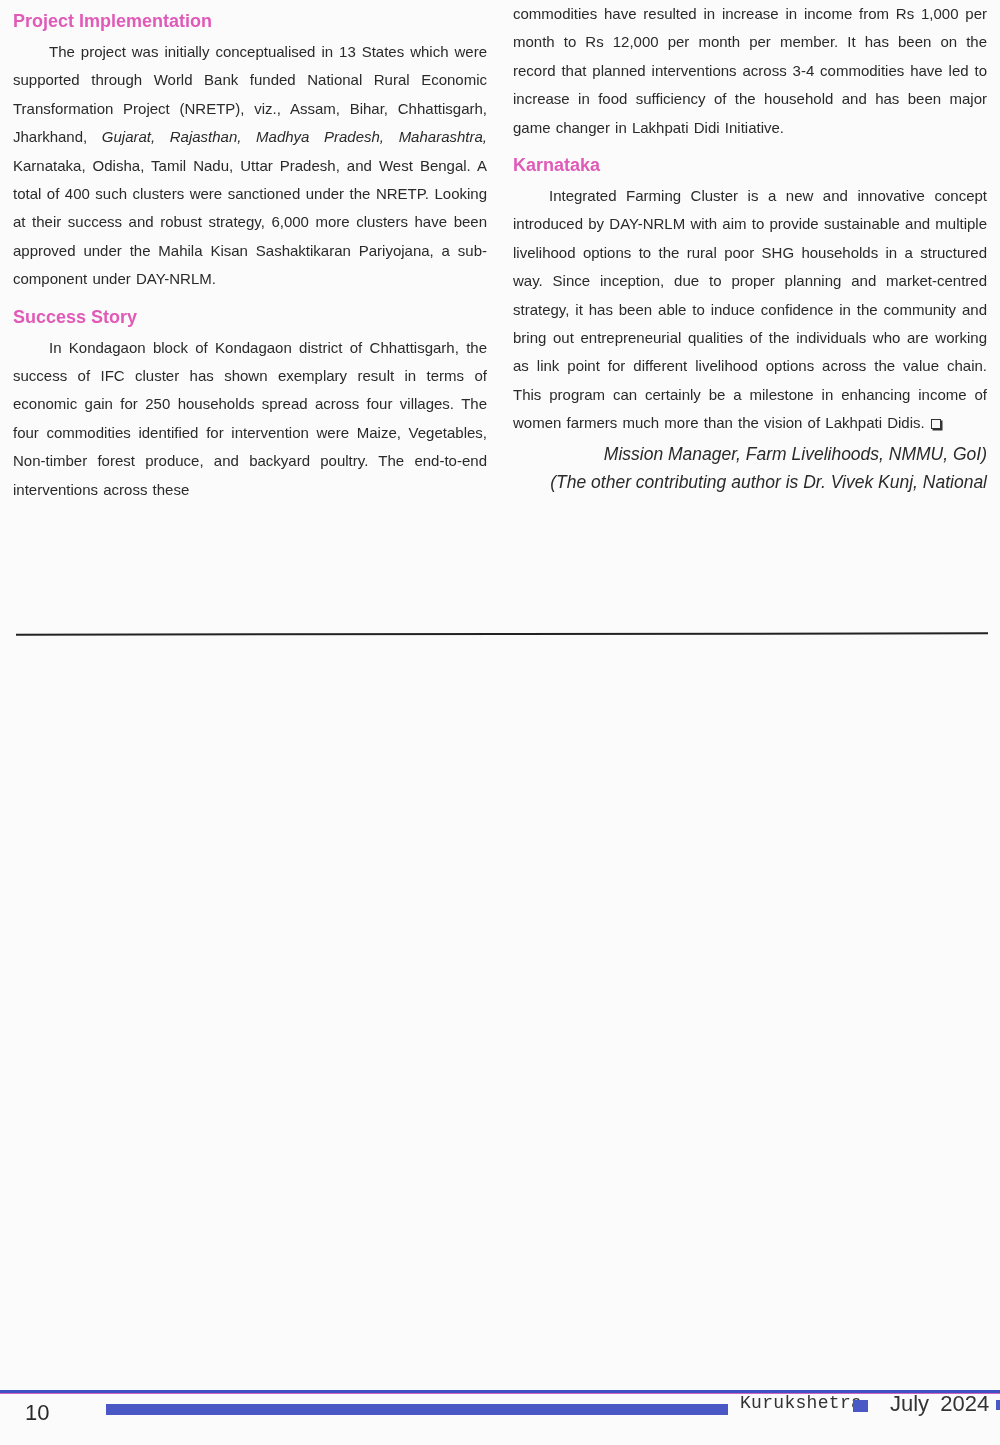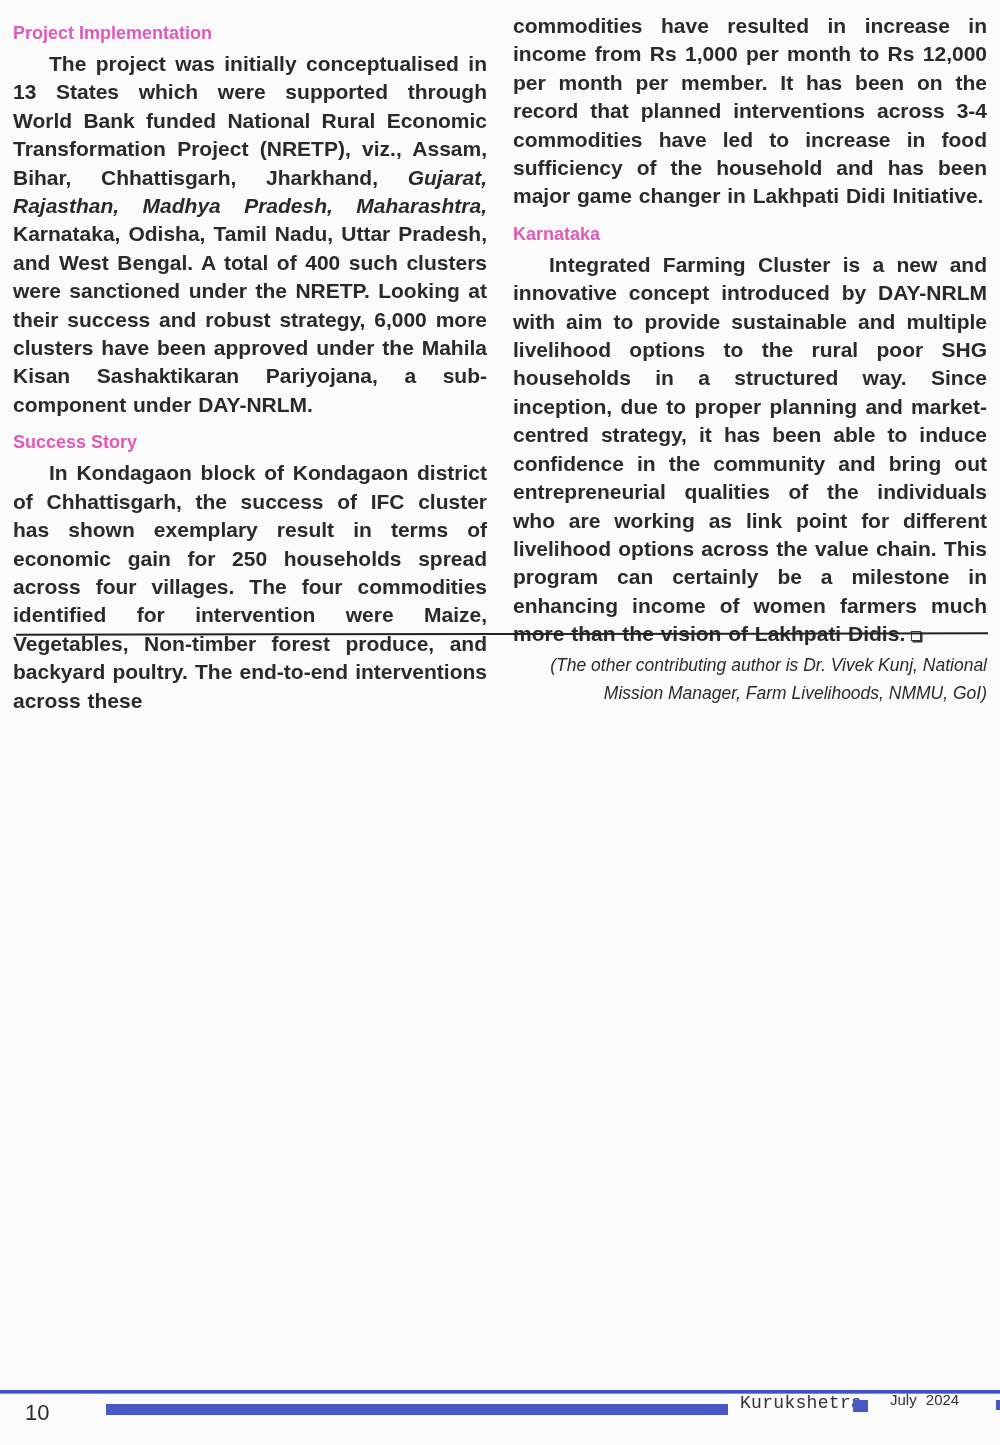--- a/index.html
+++ b/index.html
@@ -2,32 +2,31 @@
 <html><head>
 <meta charset="utf-8">
 <style>
   html, body { margin: 0; padding: 0; }
   body {
     width: 1000px; height: 1445px; position: relative; overflow: hidden;
     background: #fbfbfb;
     font-family: "Liberation Sans", sans-serif;
     color: #2a2a2a;
   }
-  .col { position: absolute; top: 12px; }
+  .col { position: absolute; top: 0; }
   .col-left { left: 13px; width: 474px; }
   .col-right { left: 513px; width: 474px; }
   .heading {
     color: #e05ab8; font-weight: bold; font-size: 18px; line-height: 26px;
     margin: 8px 0 4px 0;
   }
   .col-left .heading:first-child { margin-top: 8px; }
   .para {
-    font-size: 21px; line-height: 28.4px; text-align: justify; margin: 0;
+    font-size: 15px; line-height: 28.4px; text-align: justify; margin: 0;
     word-spacing: 1px;
-    font-weight: bold;
   }
   .para.indent { text-indent: 36px; }
   .it { font-style: italic; }
   .end-mark {
     display: inline-block; width: 10px; height: 10px; border: 1.5px solid #333;
     margin-left: 6px; vertical-align: middle; box-sizing: border-box;
     box-shadow: 1.5px 1.5px 0 #333;
   }
   .author-note {
     font-style: italic; font-size: 17.5px; line-height: 28px; text-align: right;
@@ -50,21 +49,21 @@
   }
   .journal-name {
     position: absolute; left: 740px; top: 1393px; font-size: 18px; color: #333;
     letter-spacing: 0.3px;
     font-family: Liberation Mono, monospace;
   }
   .footer-square {
     position: absolute; left: 853px; top: 1400px; width: 15px; height: 12px; background: #4a58c6;
   }
   .issue-date {
-    position: absolute; left: 890px; top: 1391px; font-size: 15px; color: #333;
+    position: absolute; left: 890px; top: 1391px; font-size: 22px; color: #333;
     word-spacing: 5px;
   }
   .footer-tick {
     position: absolute; left: 996px; top: 1400px; width: 4px; height: 10px; background: #4a58c6;
   }
 </style>
 </head>
 <body>
 
 <div class="col col-left">
@@ -72,22 +71,22 @@
   <p class="para indent"><span>The project was initially conceptualised in 13 States which were supported through World Bank funded National Rural Economic Transformation Project (NRETP), viz., Assam, Bihar, Chhattisgarh, Jharkhand, </span><span class="it">Gujarat, Rajasthan, Madhya Pradesh, Maharashtra,</span><span> Karnataka, Odisha, Tamil Nadu, Uttar Pradesh, and West Bengal. A total of 400 such clusters were sanctioned under the NRETP. Looking at their success and robust strategy, 6,000 more clusters have been approved under the Mahila Kisan Sashaktikaran Pariyojana, a sub-component under DAY-NRLM.</span></p>
   <div class="heading" style="margin-top:10px">Success Story</div>
   <p class="para indent">In Kondagaon block of Kondagaon district of Chhattisgarh, the success of IFC cluster has shown exemplary result in terms of economic gain for 250 households spread across four villages. The four commodities identified for intervention were Maize, Vegetables, Non-timber forest produce, and backyard poultry. The end-to-end interventions across these</p>
 </div>
 
 <div class="col col-right">
   <p class="para">commodities have resulted in increase in income from Rs 1,000 per month to Rs 12,000 per month per member. It has been on the record that planned interventions across 3-4 commodities have led to increase in food sufficiency of the household and has been major game changer in Lakhpati Didi Initiative.</p>
   <div class="heading" style="margin-top:10px">Karnataka</div>
   <p class="para indent"><span>Integrated Farming Cluster is a new and innovative concept introduced by DAY-NRLM with aim to provide sustainable and multiple livelihood options to the rural poor SHG households in a structured way. Since inception, due to proper planning and market-centred strategy, it has been able to induce confidence in the community and bring out entrepreneurial qualities of the individuals who are working as link point for different livelihood options across the value chain. This program can certainly be a milestone in enhancing income of women farmers much more than the vision of Lakhpati Didis.</span><span class="end-mark"></span></p>
   <div class="author-note">
+    <div>Mission Manager, Farm Livelihoods, NMMU, GoI)</div>
     <div>(The other contributing author is Dr. Vivek Kunj, National</div>
-    <div>Mission Manager, Farm Livelihoods, NMMU, GoI)</div>
   </div>
 </div>
 
 <div class="divider"></div>
 
 <div class="footer-line"></div>
 <div class="page-number">10</div>
 <div class="footer-bar"></div>
 <div class="journal-name">Kurukshetra</div>
 <div class="footer-square"></div>

